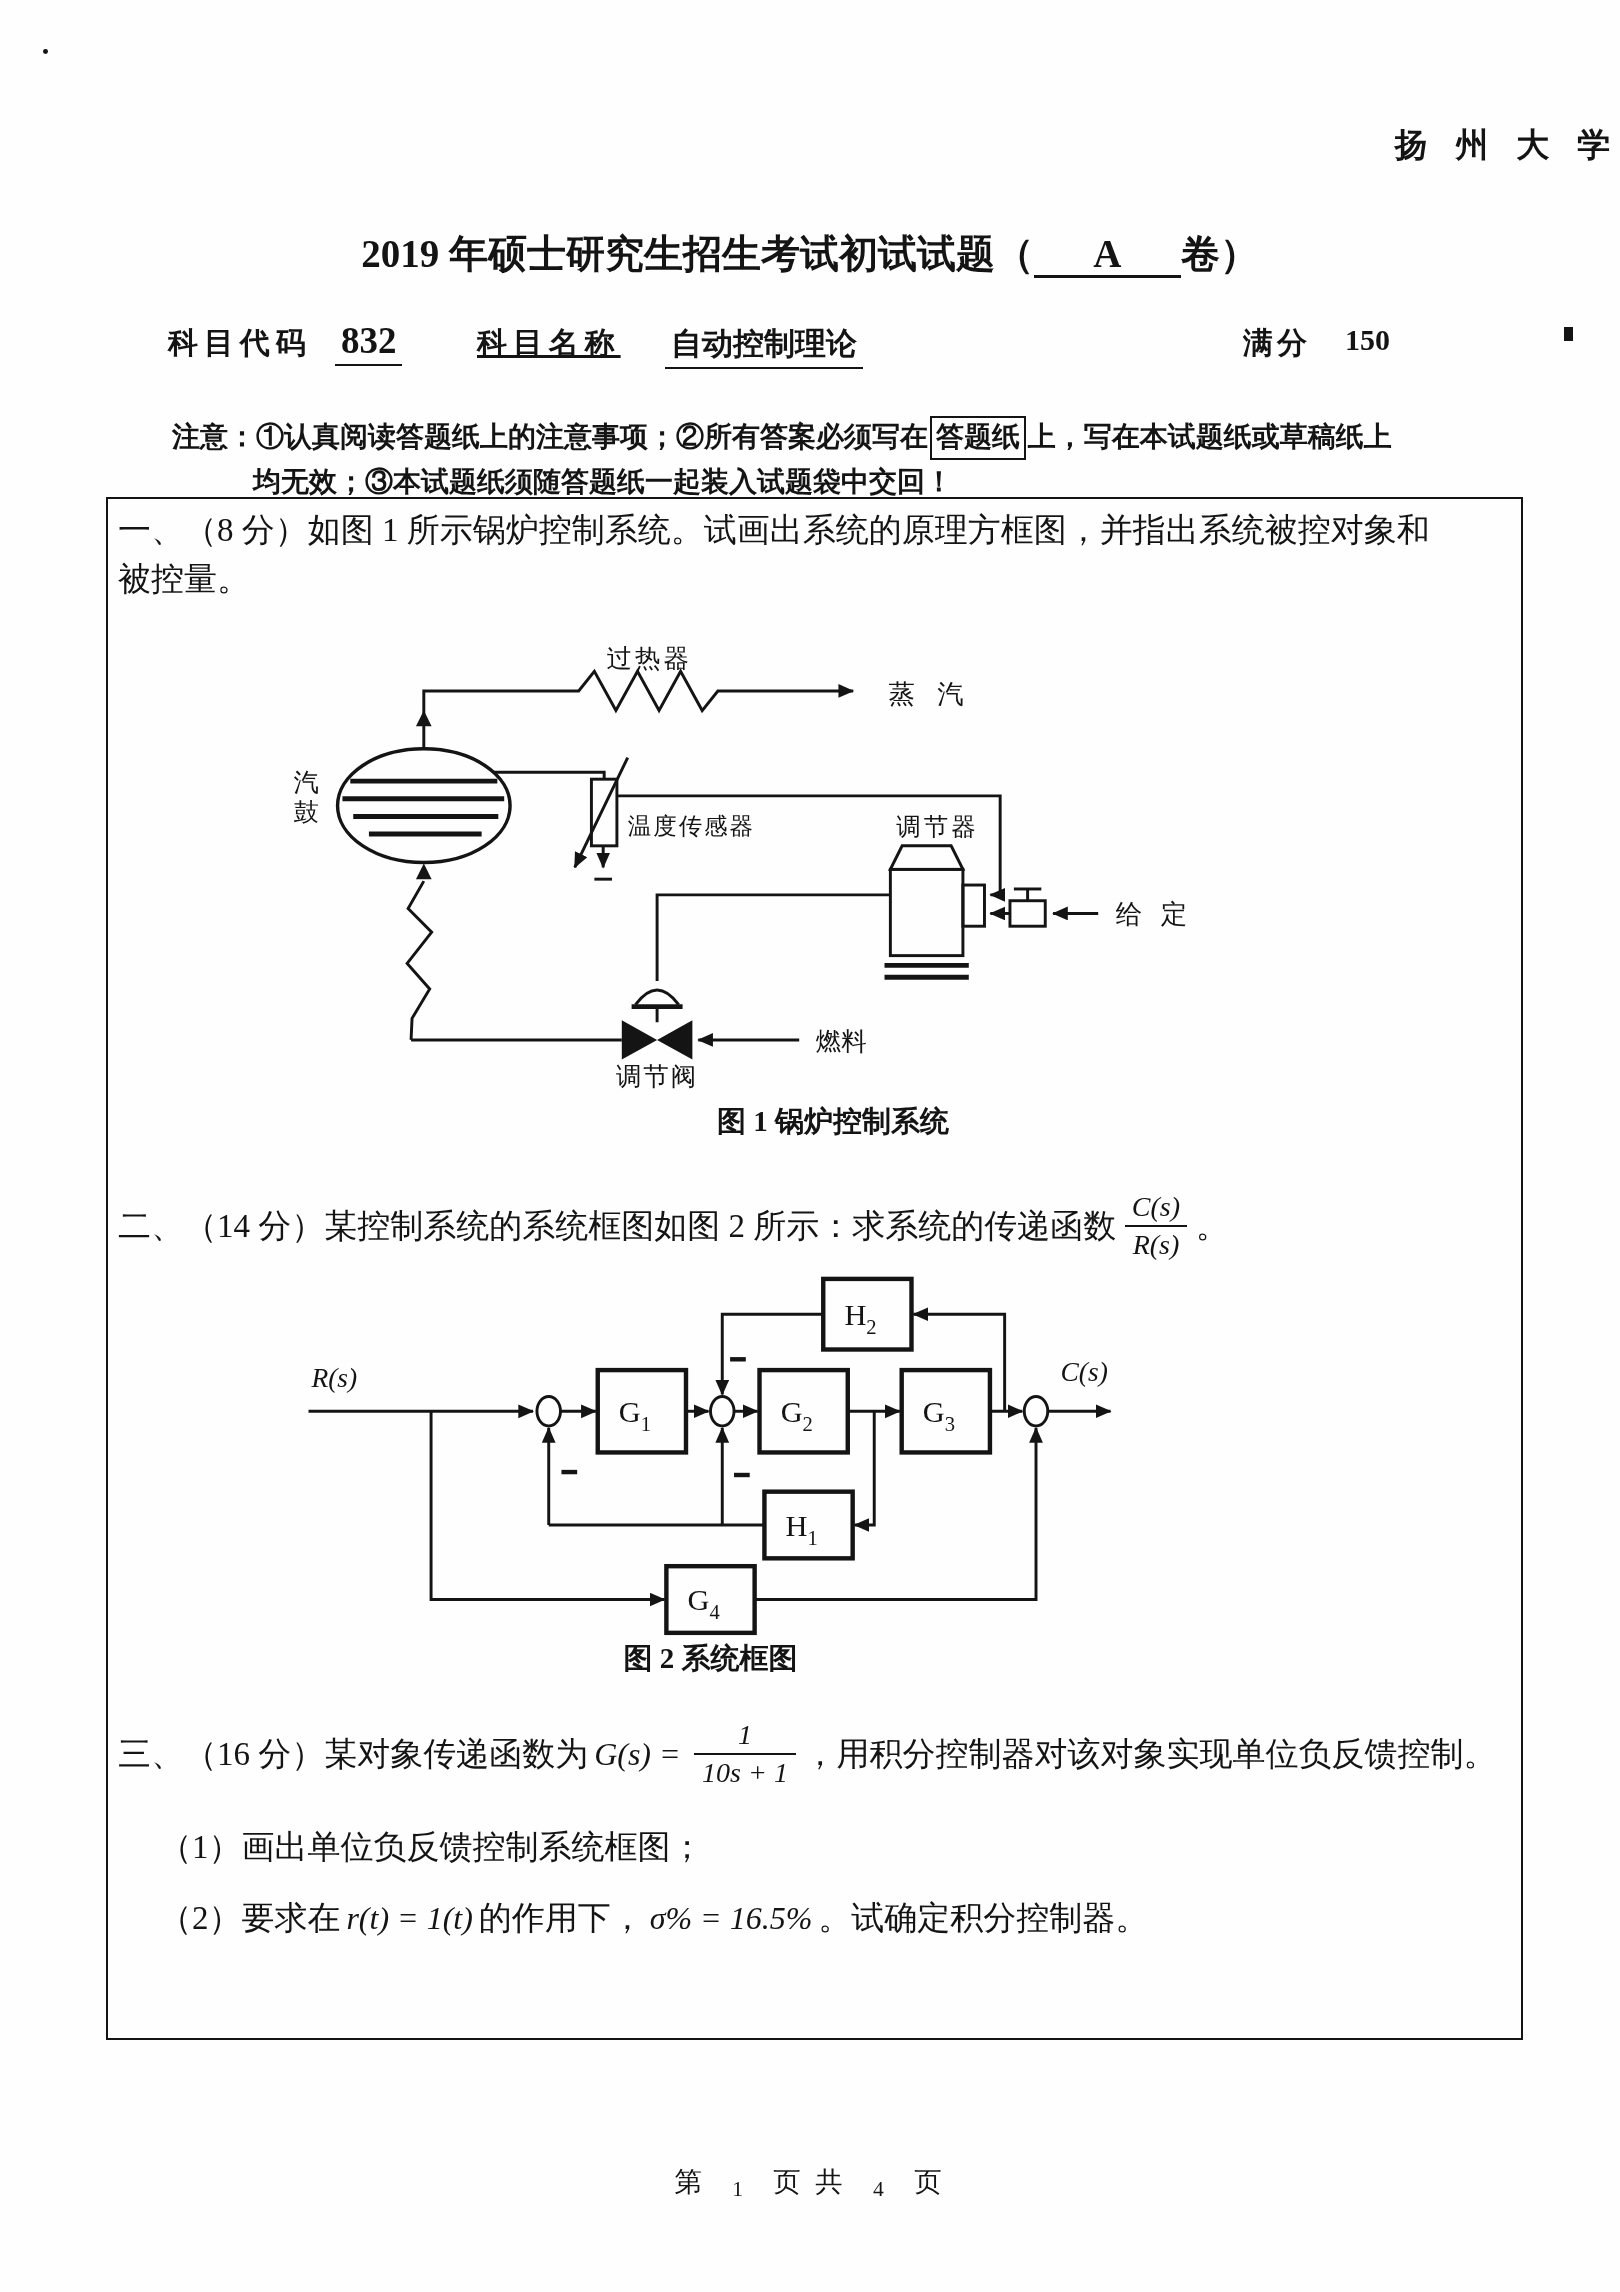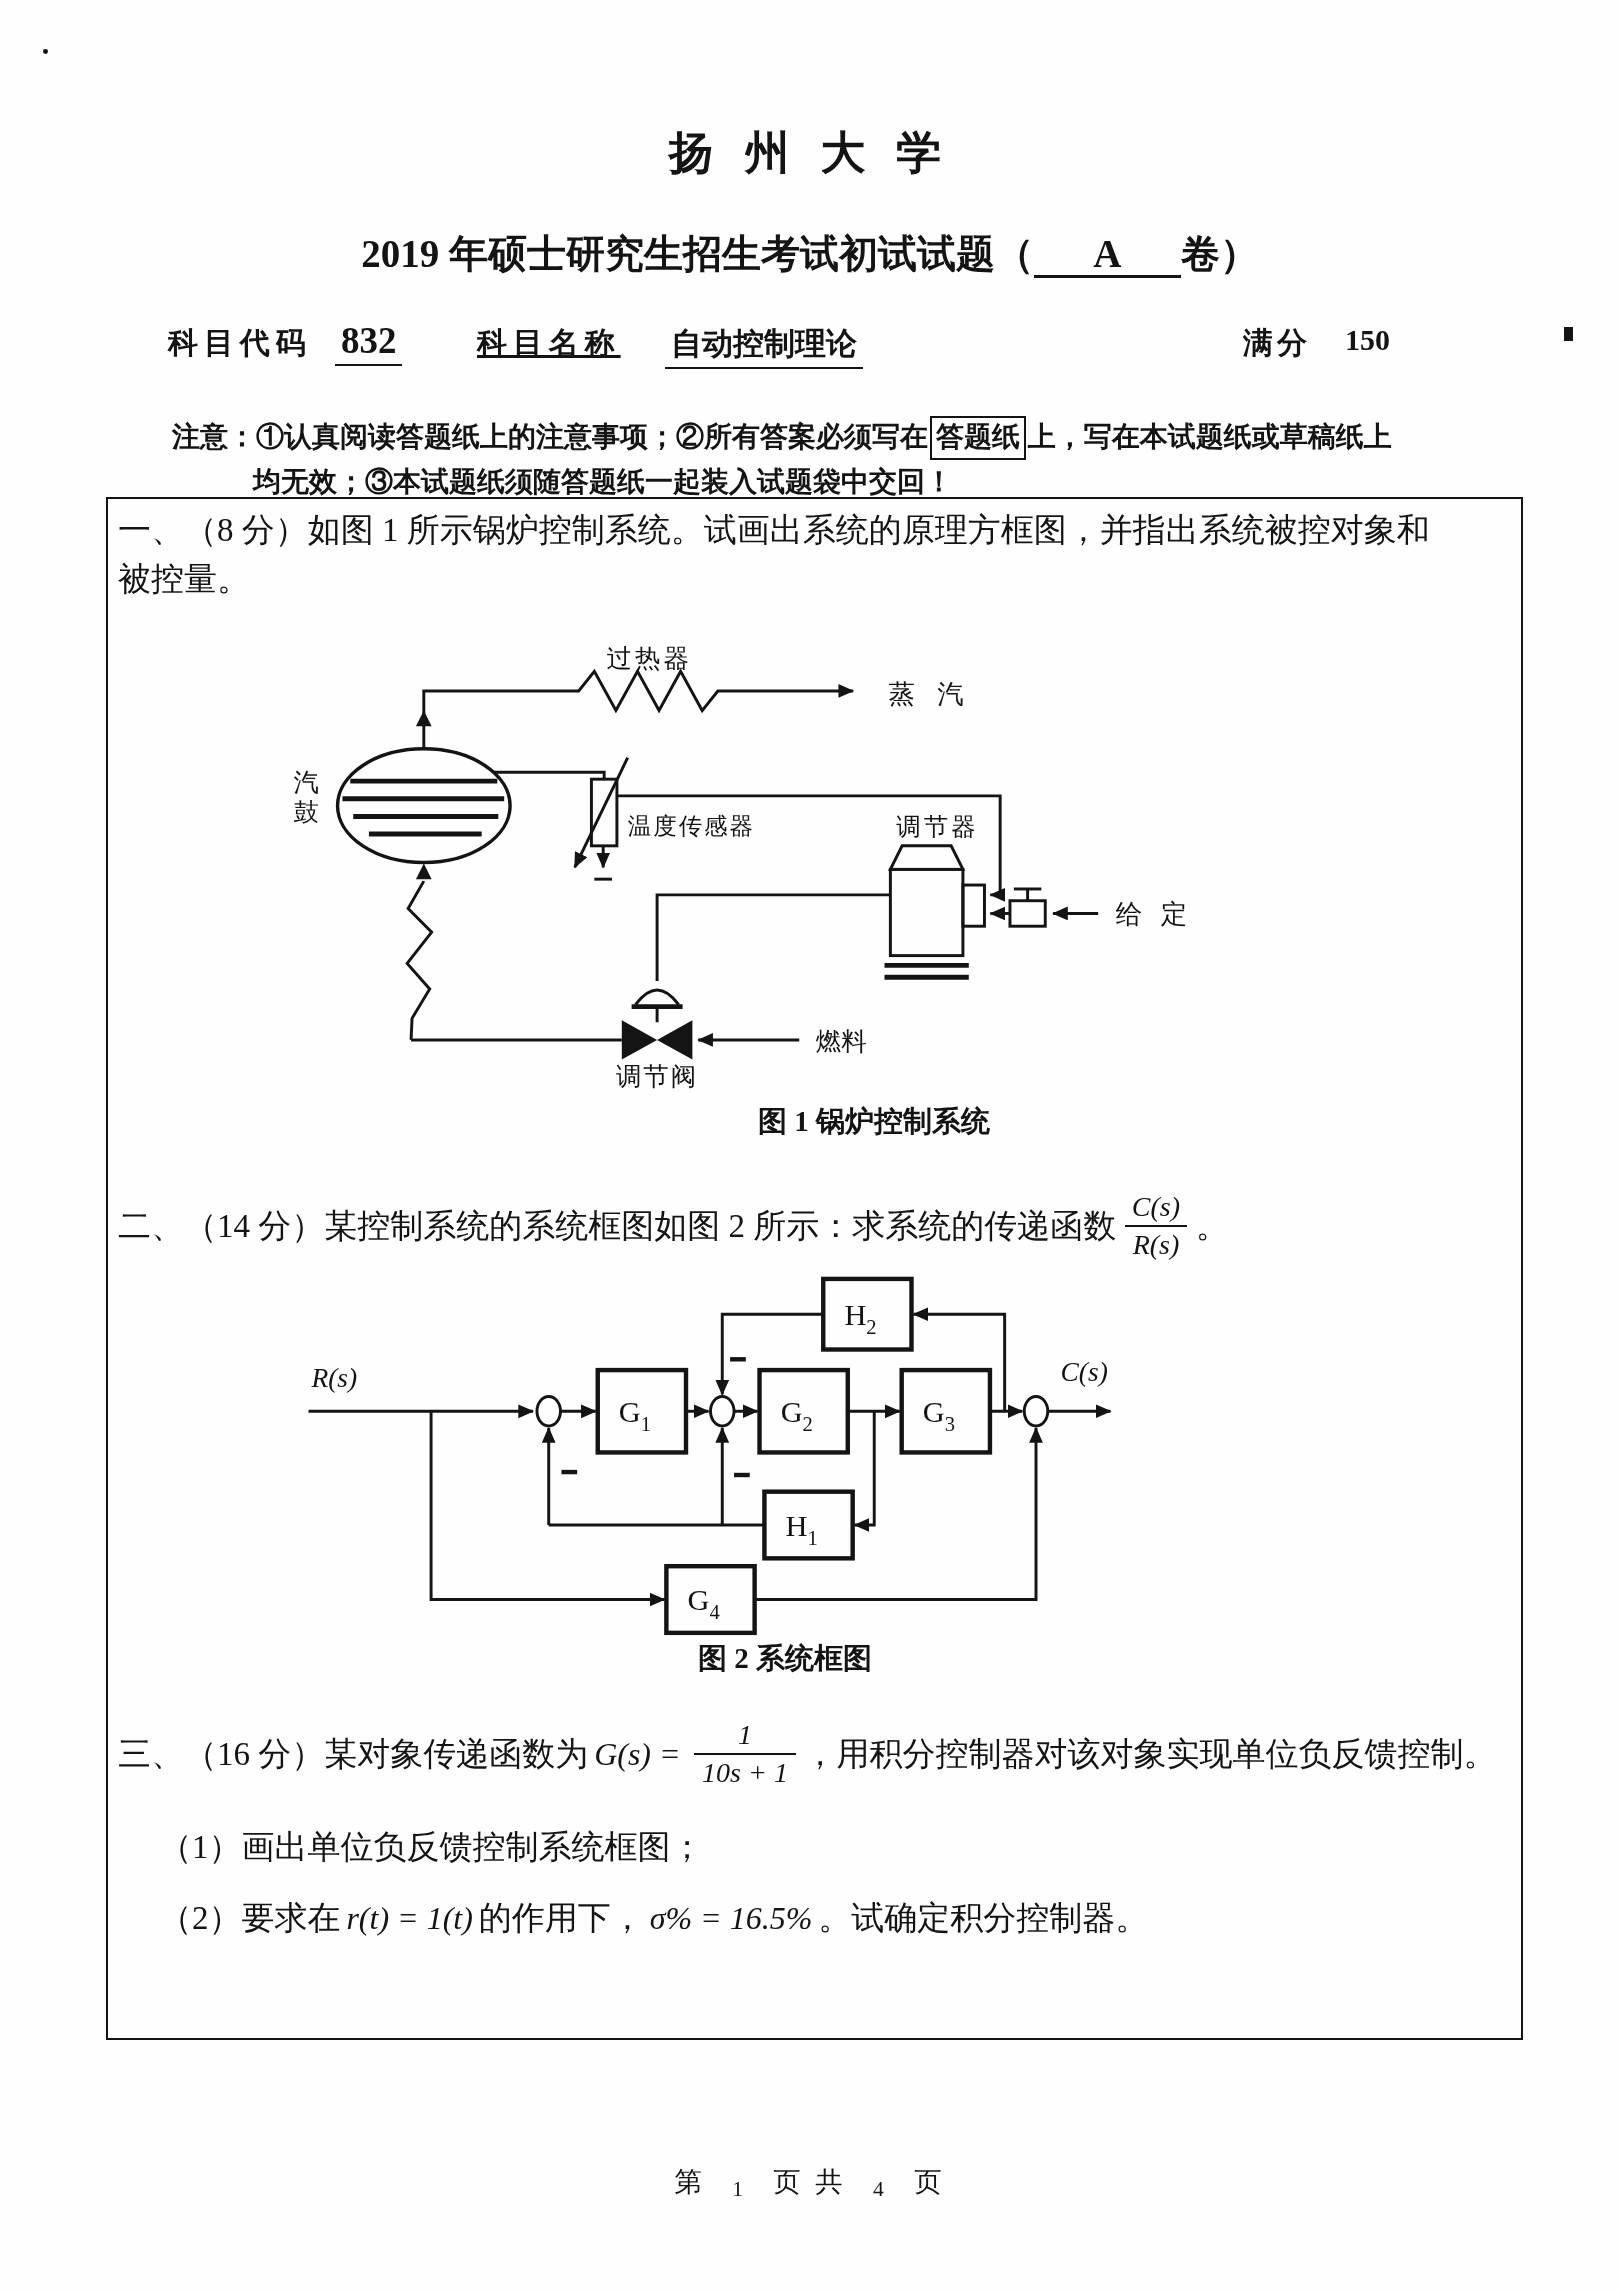--- a/index.html
+++ b/index.html
@@ -1,37 +1,37 @@
 <!DOCTYPE html>
 <html><head>
 <meta charset="utf-8">
 <style>
   html,body{margin:0;padding:0;background:#e8e8e8;}
   .page{position:relative;width:1620px;height:2293px;background:#fefefe;
         font-family:"Liberation Serif","DejaVu Serif",serif;color:#141414;overflow:hidden;}
   .abs{position:absolute;}
   .ctr{width:100%;text-align:center;}
   .b{font-weight:700;}
-  .title{font-size:45px;letter-spacing:9.8px;}
+  .title{font-size:33px;letter-spacing:9.8px;text-align:right;}
   .subtitle{font-size:39px;}
   .ublank{display:inline-block;min-width:147px;text-align:center;border-bottom:3.9px solid #141414;line-height:1.05;}
   .subjrow span{position:absolute;white-space:nowrap;font-weight:700;}
   .lbl{font-size:30px;}
   .uval{border-bottom:2.9px solid #141414;padding:0 5.9px 2px 5.9px;}
   .notice{font-size:28px;font-weight:700;white-space:nowrap;}
   .boxedword{border:2px solid #141414;padding:0 3.9px 2px 3.9px;margin:0 2px;}
   .mainbox{border:2.9px solid #141414;}
   .qtext{font-size:33px;white-space:nowrap;}
   .qline{display:flex;align-items:center;white-space:nowrap;}
   .math{font-family:"Liberation Serif","DejaVu Serif",serif;font-style:italic;font-size:32px;padding:0 5.9px;}
   .frac{display:inline-flex;flex-direction:column;align-items:center;vertical-align:middle;
         font-family:"Liberation Serif","DejaVu Serif",serif;font-style:italic;font-size:28px;margin:0 7.8px;}
   .frac .den{border-top:2.9px solid #141414;padding:2px 7.8px 0 7.8px;}
   .frac .num{padding:0 7.8px 2px 7.8px;}
-  .figcap{font-size:29px;font-weight:700;text-align:right;white-space:nowrap;}
+  .figcap{font-size:29px;font-weight:700;text-align:center;white-space:nowrap;}
   .footer{font-size:27.4px;letter-spacing:3.9px;}
   .pgnum{font-size:21.6px;position:relative;top:4.9px;padding:0 15.7px;}
   .speck{background:#141414;}
   svg text{fill:#141414;}
 </style>
 </head>
 <body>
 
 <div class="page">
 

